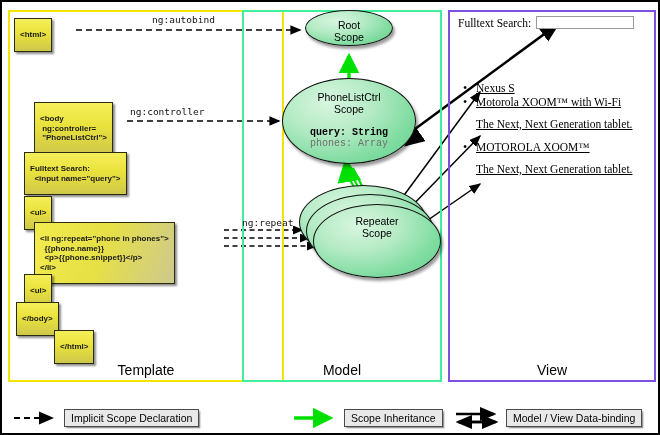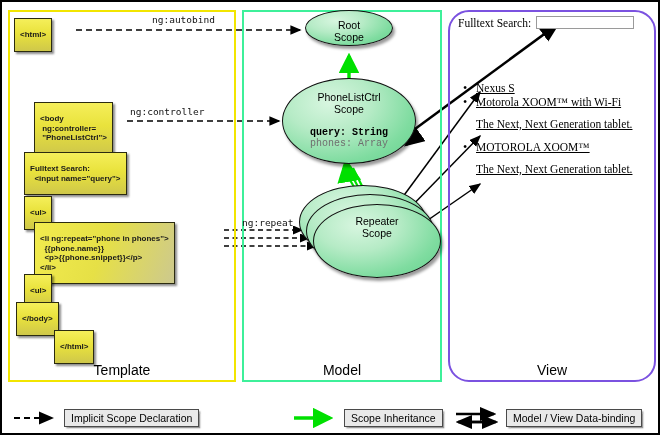--- a/index.html
+++ b/index.html
@@ -12,23 +12,23 @@
   #frame{
     position:absolute;left:0;top:0;width:660px;height:435px;
     border:2px solid #000;box-sizing:border-box;background:#fff;
   }
 
   
   .column{
     position:absolute;top:8px;height:372px;box-sizing:border-box;
     border:2px solid #000;background:transparent;
   }
-  #col-template{left:6px;width:228px;border-color:#f2e500;}
+  #col-template{left:6px;width:276px;border-color:#f2e500;}
   #col-model{left:240px;width:200px;border-color:#3ef09a;}
-  #col-view{left:446px;width:208px;border-color:#7b52e0;border-radius:21px;}
+  #col-view{left:446px;width:208px;border-color:#7b52e0;}
 
   .column-label{
     position:absolute;bottom:-2px;width:100%;text-align:center;
     font-size:14px;color:#000;font-family:"Liberation Sans",sans-serif;
   }
   #col-template .column-label{bottom:2px;}
   #col-model .column-label{bottom:2px;}
   #col-view .column-label{bottom:2px;}
 
   

